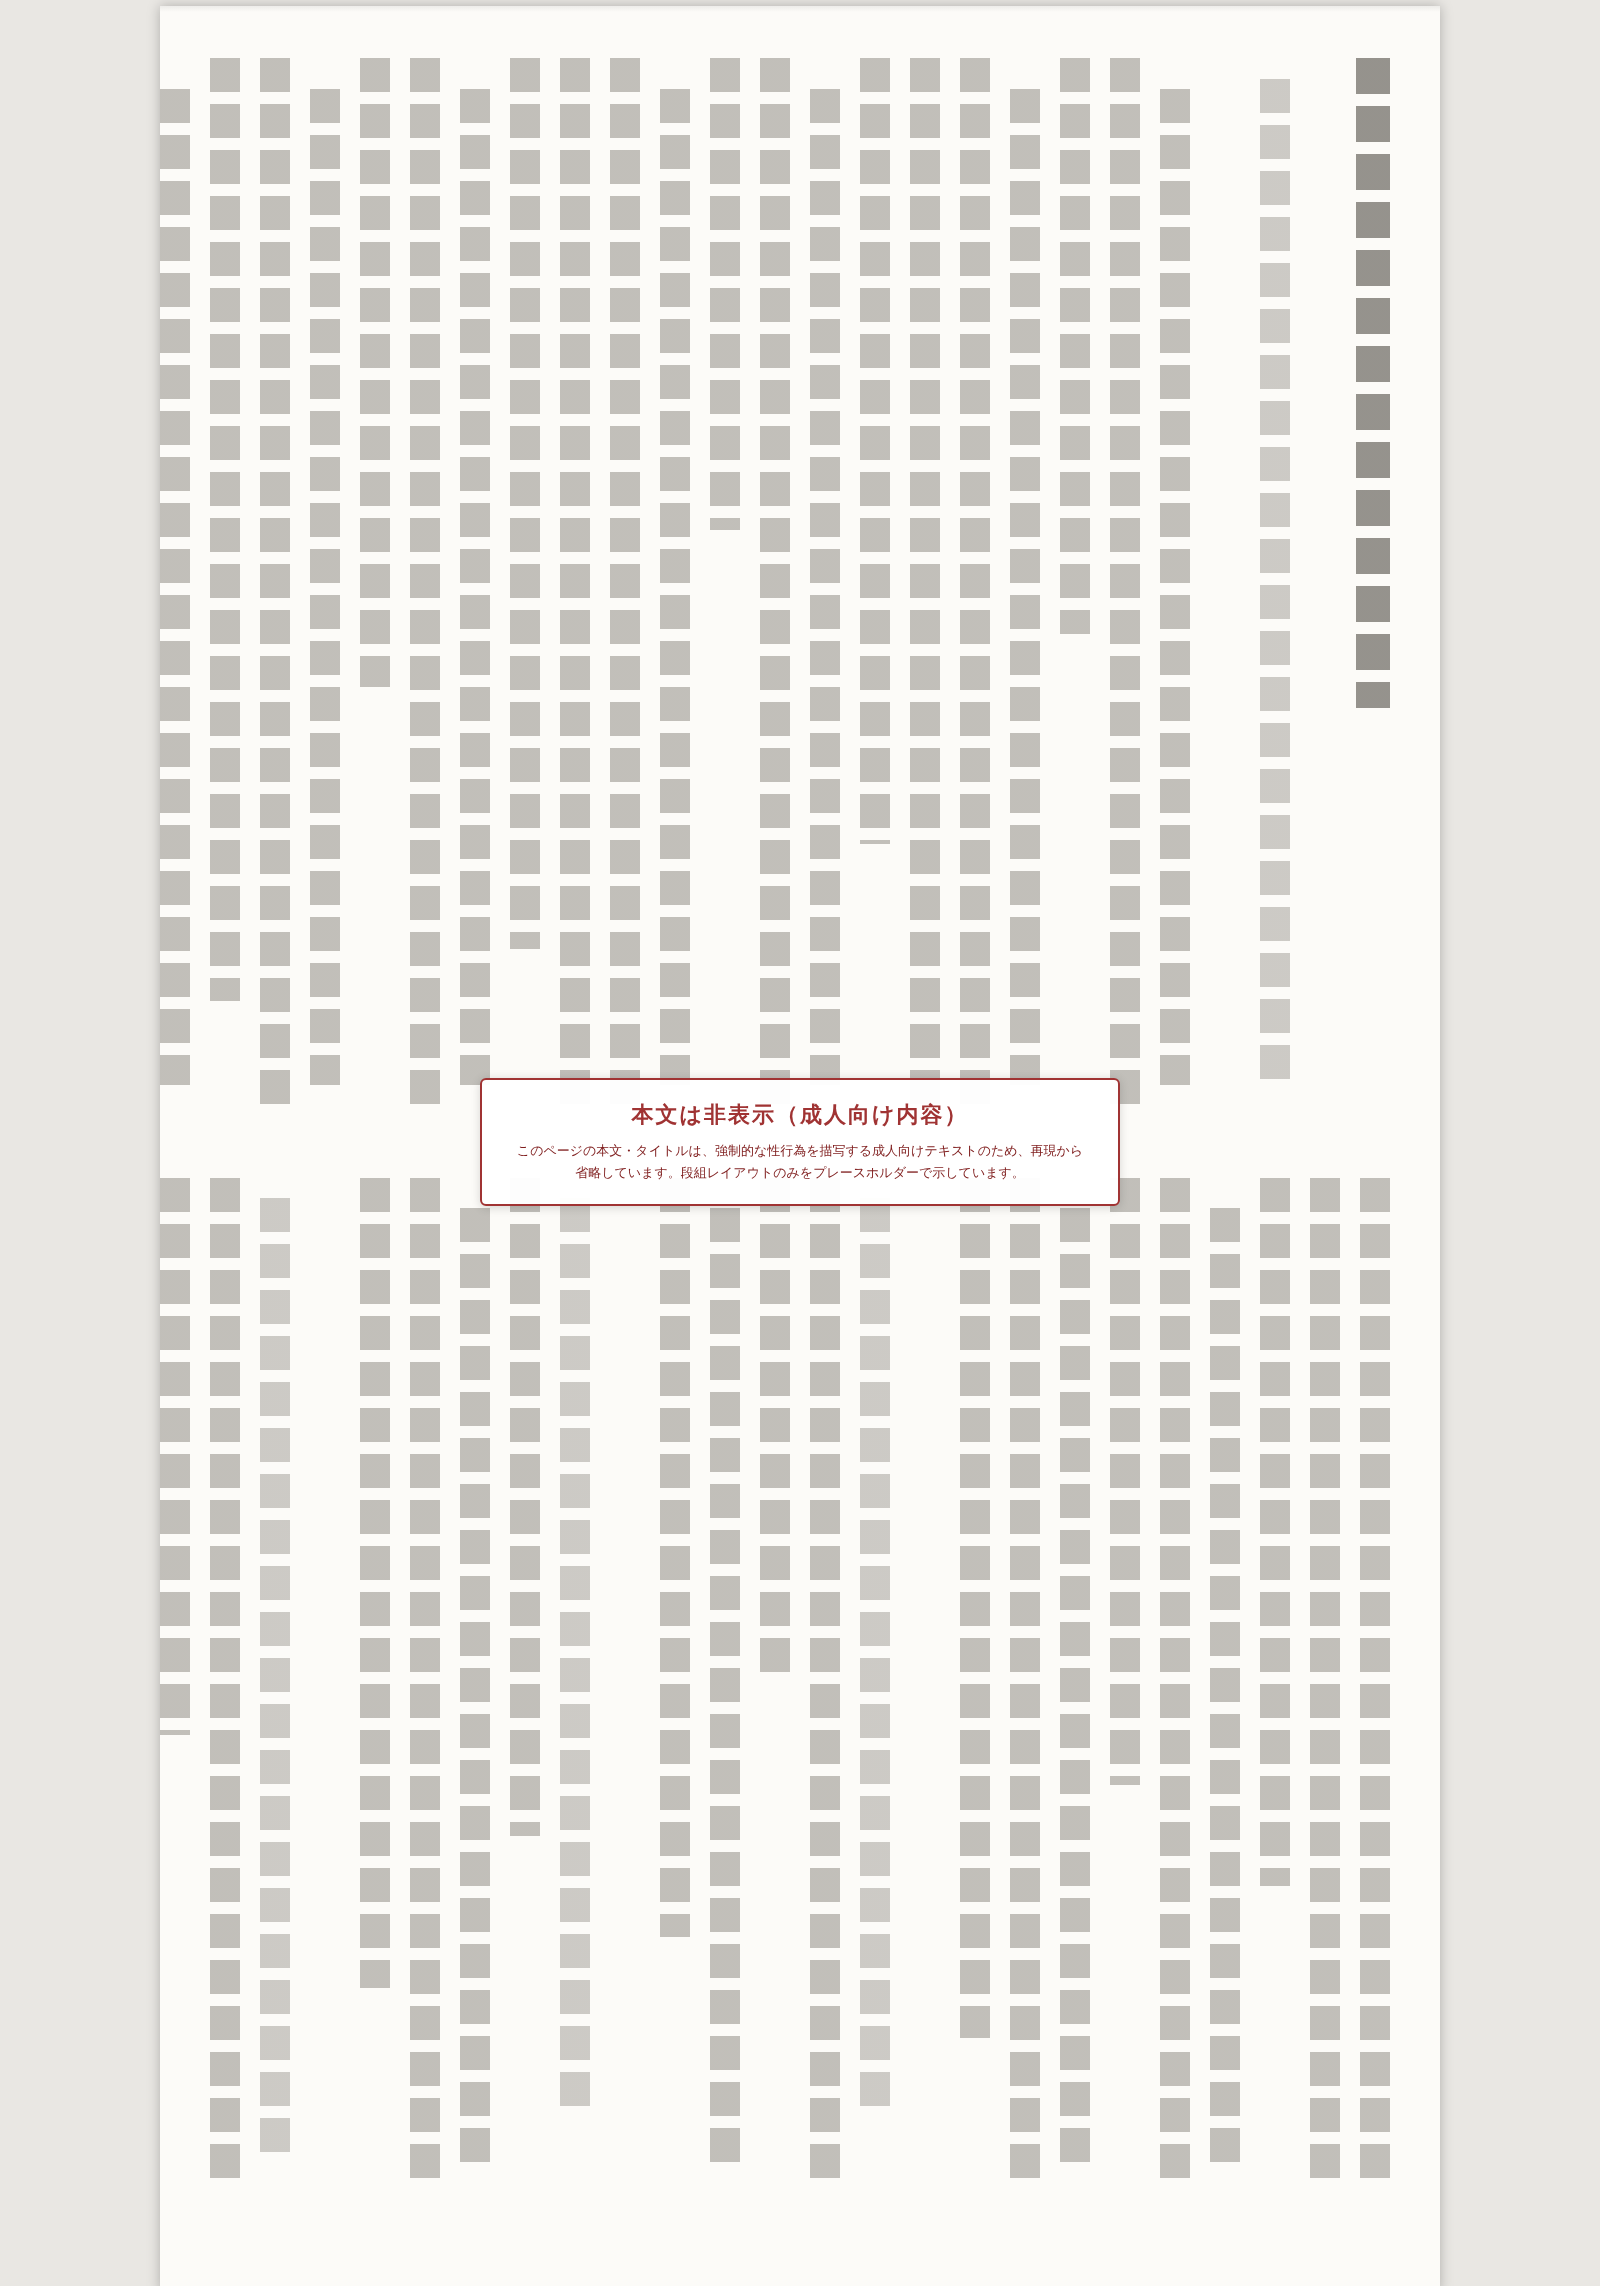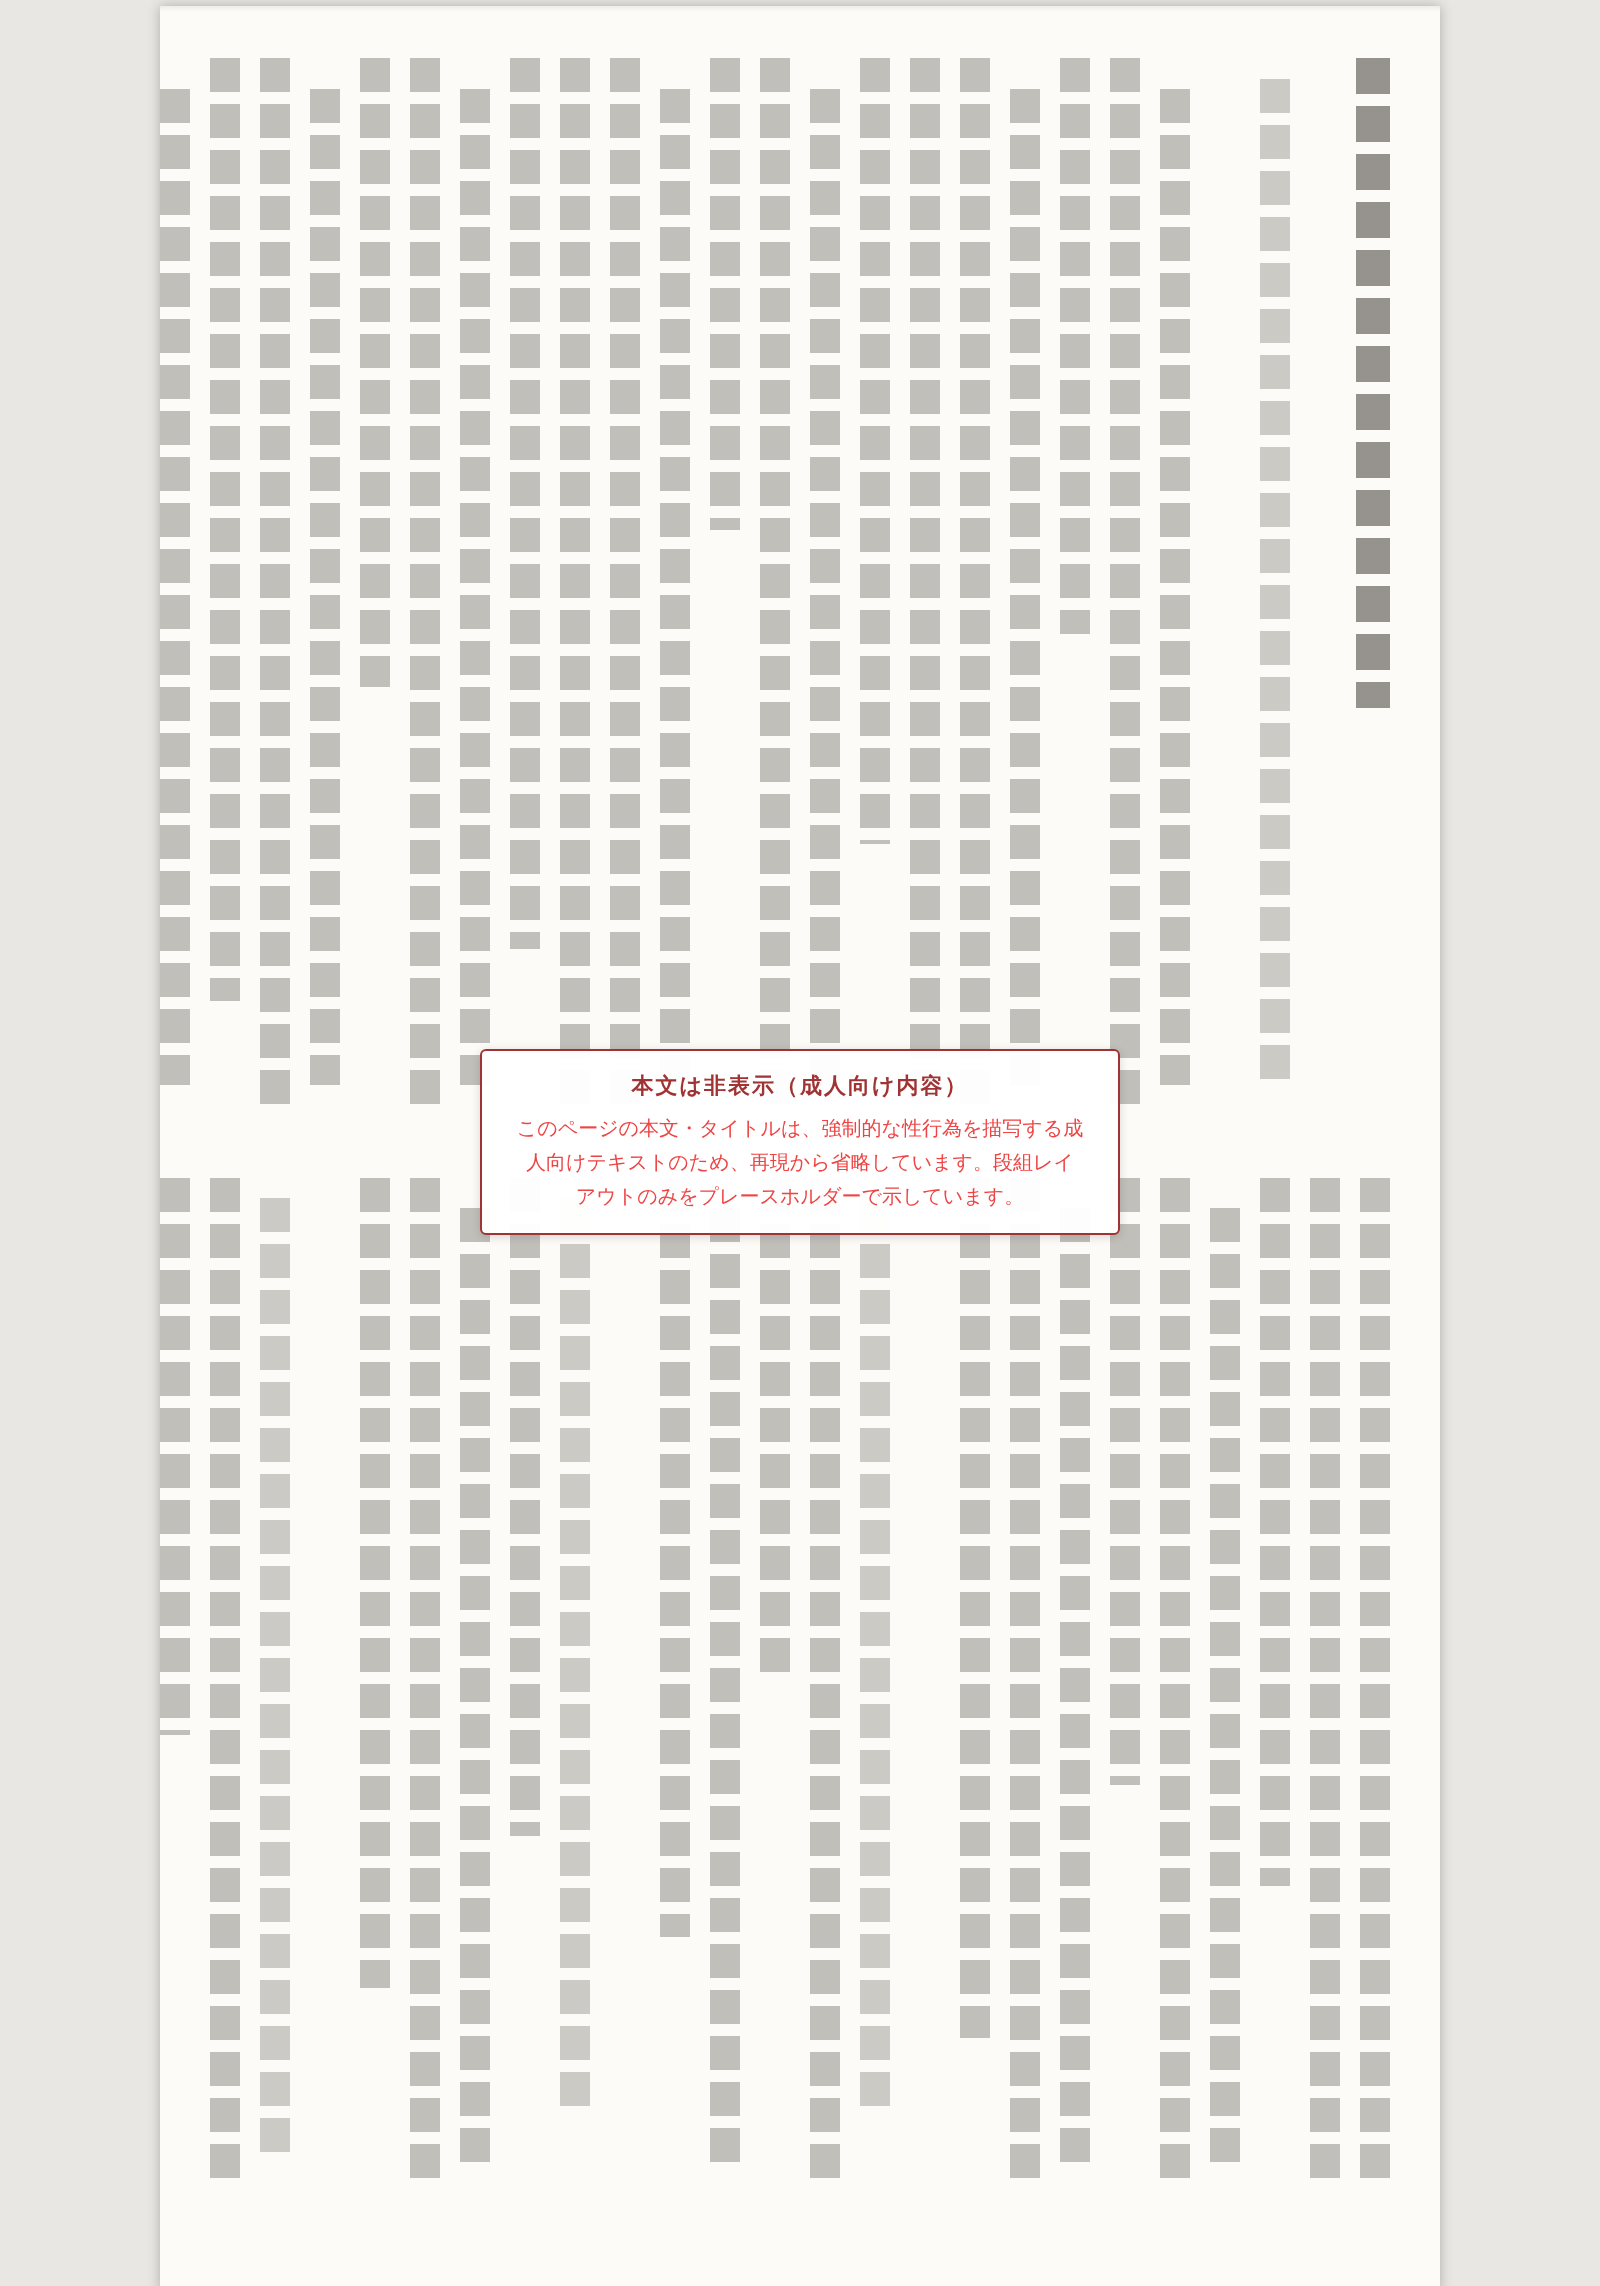--- a/index.html
+++ b/index.html
@@ -45,21 +45,21 @@
     background:rgba(255,255,255,.97);
     border:2px solid var(--accent,#a03333);
     border-radius:6px;
     padding:20px 34px;
     text-align:center;
     font-family:"DejaVu Sans", sans-serif;
     max-width:760px;
     box-shadow:0 2px 10px rgba(0,0,0,.15);
   }
   .notice-h{font-size:22px;font-weight:bold;color:var(--accent,#a03333);margin-bottom:10px;letter-spacing:2px;}
-  .notice-l{font-size:20px;color:#ef4444;line-height:1.7;}
+  .notice-l{font-size:13px;color:#7f1d1d;line-height:1.7;}
   .notice-l.en{font-size:13px;color:#777;margin-top:6px;}
 </style>
 </head>
 <body>
 
 <div class="page">
   <div class="band band-top">
       <div class="col title" style="right: 0px; top: 0%; height: 62%;"></div>
       <div class="col quote" style="right: 100px; top: 2%; height: 96%;"></div>
       <div class="col" style="right: 200px; top: 3%; height: 95%;"></div>

